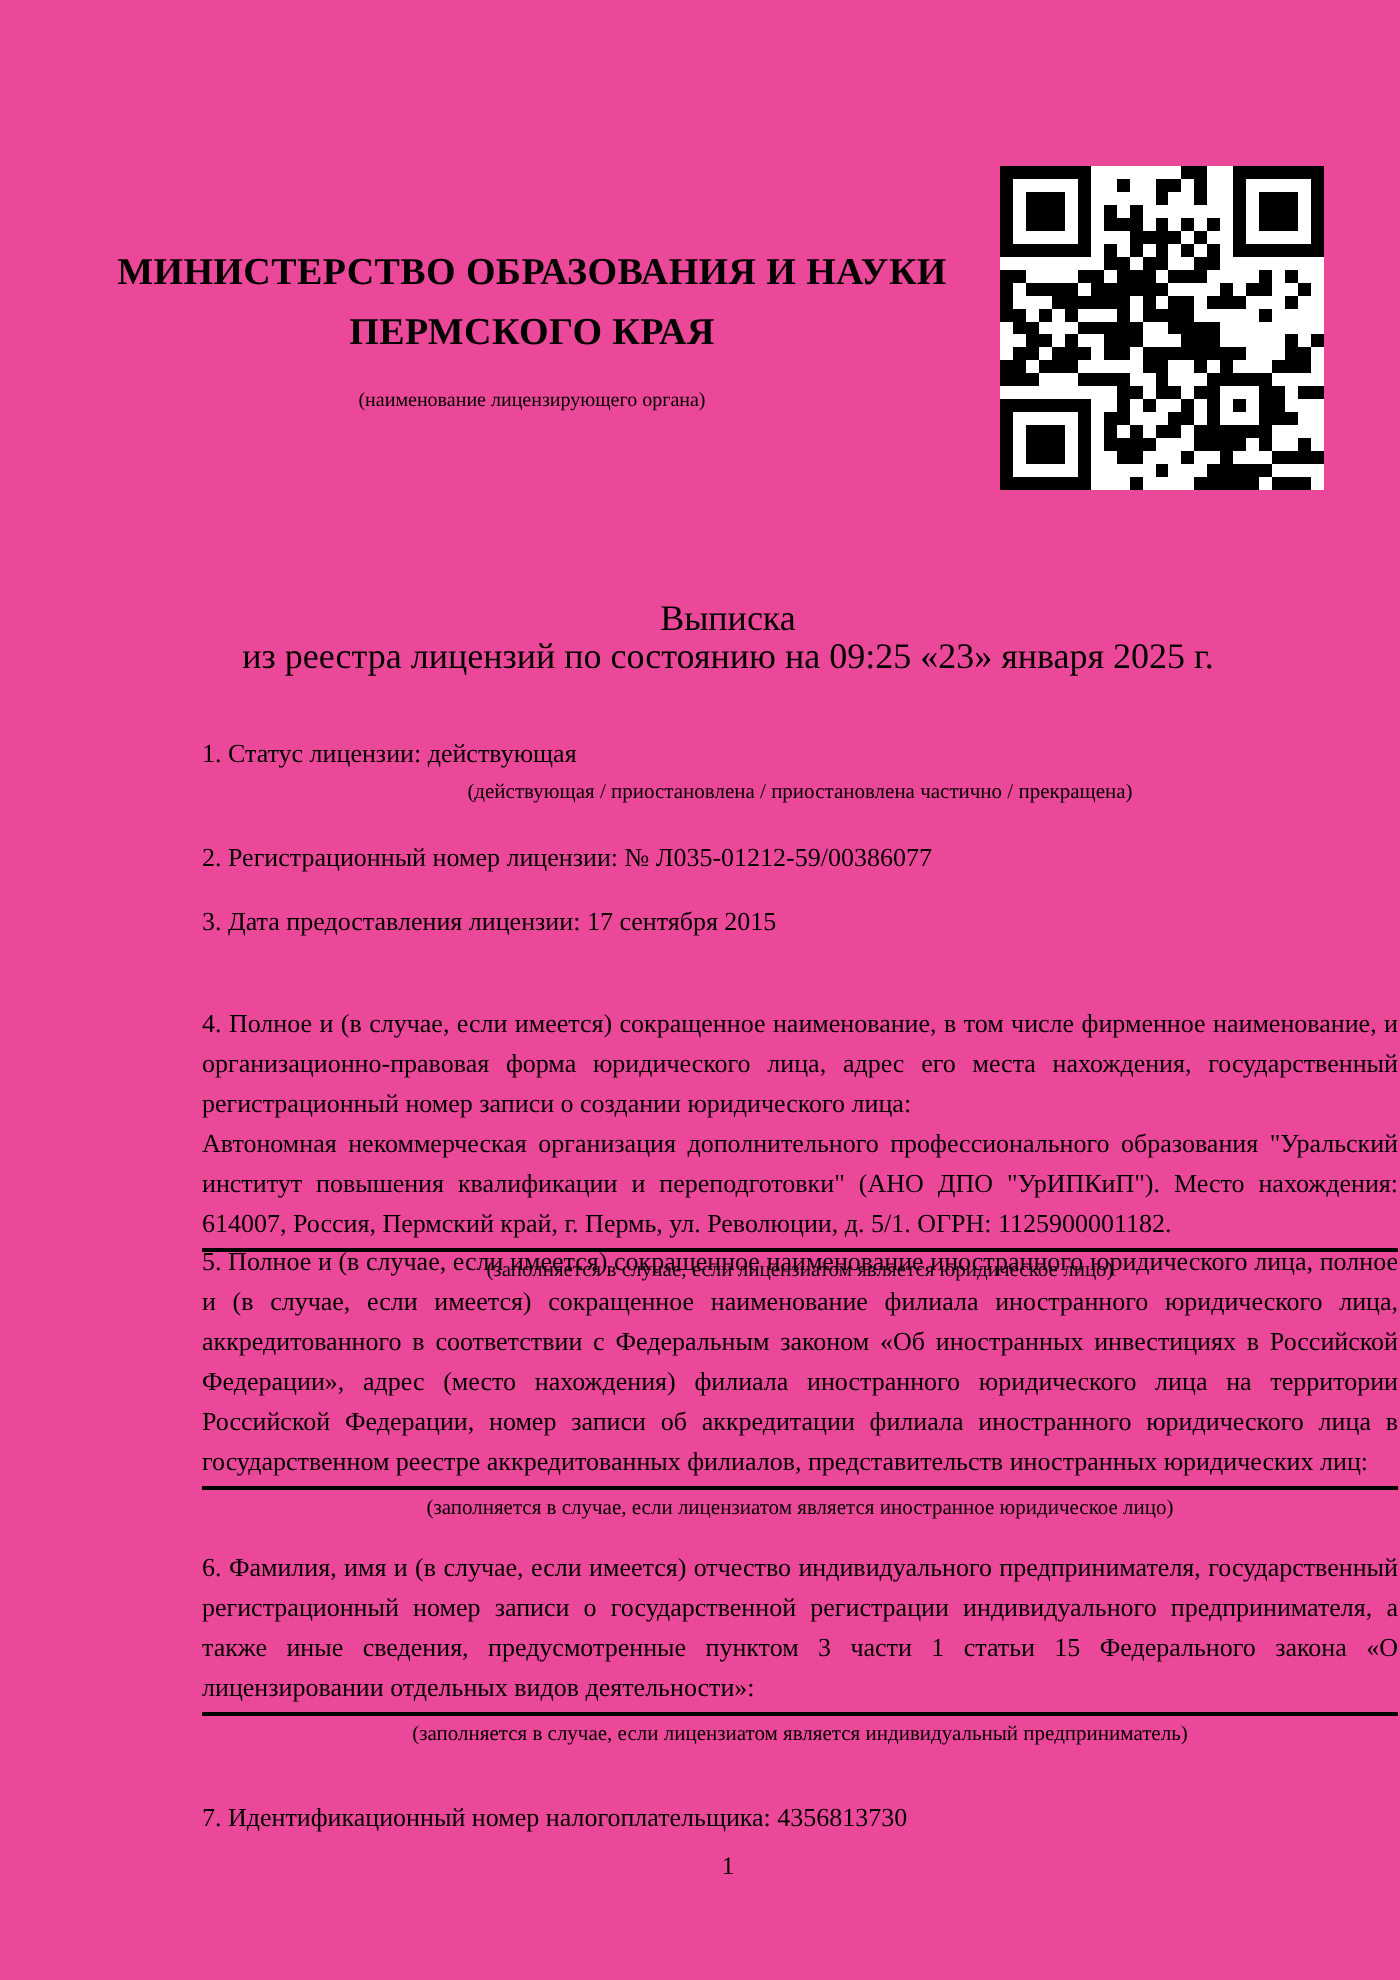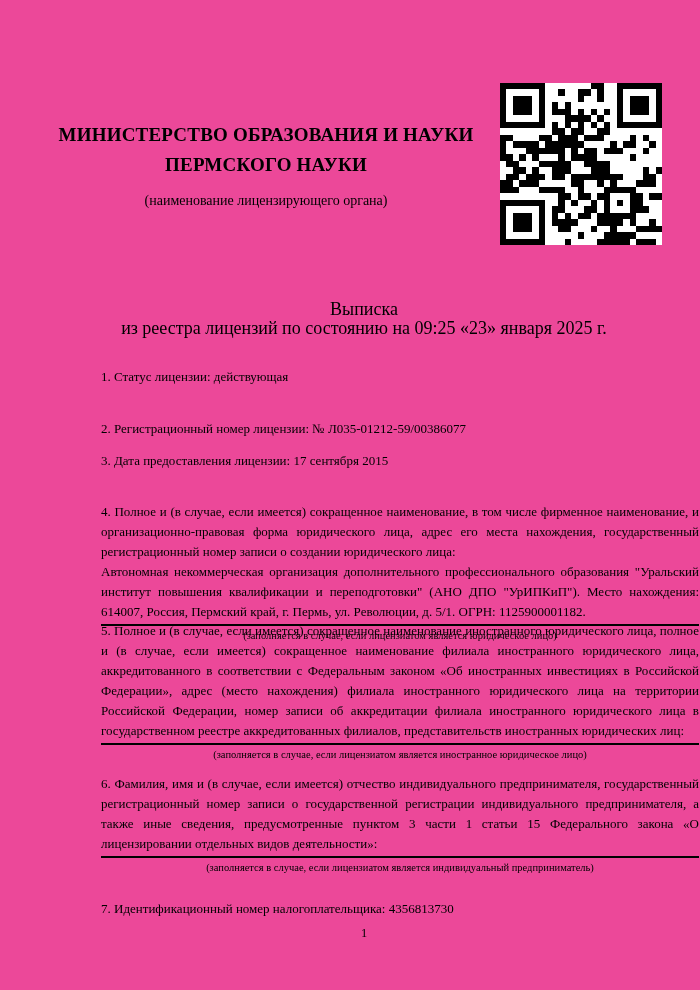--- a/index.html
+++ b/index.html
@@ -6,21 +6,21 @@
   .page{
     position:relative;width:700px;height:990px;background:#ec4899;
     font-family:"Liberation Serif",serif;color:#000;overflow:hidden;
   }
   .header-row{
     position:absolute;top:83px;left:40px;right:38px;
     display:flex;align-items:center;
   }
   .title-block{flex:1;text-align:center;padding-right:8px;}
   .ministry-title{font-weight:bold;font-size:19px;line-height:30px;letter-spacing:.2px;}
-  .ministry-caption{font-size:14px;margin-top:13px;}
+  .ministry-caption{font-size:10px;margin-top:13px;}
   .qr{width:162px;height:162px;flex:0 0 162px;}
   .qr svg{width:162px;height:162px;display:block;}
   .doc-heading{
     position:absolute;top:300px;left:65px;width:598px;
     text-align:center;font-size:18px;line-height:19px;
   }
   .sec{position:absolute;left:65px;width:598px;font-size:13px;line-height:20px;margin-left:36px;}
   .sec p{margin:0;text-align:justify;}
   .sec p.plain{text-align:left;}
   .fill-rule{height:0;border-bottom:2px solid #000;margin-top:2px;}
@@ -32,21 +32,21 @@
 </style>
 </head>
 <body>
 
 <div class="page">
 
   <div class="header-row">
     <div class="title-block">
       <div class="ministry-title">
         <span style="display:block">МИНИСТЕРСТВО ОБРАЗОВАНИЯ И НАУКИ</span>
-        <span style="display:block">ПЕРМСКОГО НАУКИ</span>
+        <span style="display:block">ПЕРМСКОГО КРАЯ</span>
       </div>
       <div class="ministry-caption">(наименование лицензирующего органа)</div>
     </div>
     <div class="qr">
       <svg id="qr-svg" viewBox="0 0 25 25" shape-rendering="crispEdges" aria-hidden="true">
           <rect x="0" y="0" width="25" height="25" fill="#fff"></rect>
           <rect x="0" y="0" width="1" height="1" fill="#000"></rect>
           <rect x="1" y="0" width="1" height="1" fill="#000"></rect>
           <rect x="2" y="0" width="1" height="1" fill="#000"></rect>
           <rect x="3" y="0" width="1" height="1" fill="#000"></rect>
@@ -364,20 +364,21 @@
     </div>
   </div>
 
   <div class="doc-heading">
     <div>Выписка</div>
     <div>из реестра лицензий по состоянию на 09:25 «23» января 2025 г.</div>
   </div>
 
   <div class="sec" style="top:367px">
     <p class="plain">1. Статус лицензии: действующая</p>
+    <div class="fill-caption">(действующая / приостановлена / приостановлена частично / прекращена)</div>
   </div>
 
   <div class="sec" style="top:419px">
     <p class="plain">2. Регистрационный номер лицензии: № Л035-01212-59/00386077</p>
   </div>
 
   <div class="sec" style="top:451px">
     <p class="plain">3. Дата предоставления лицензии: 17 сентября 2015</p>
   </div>
 

